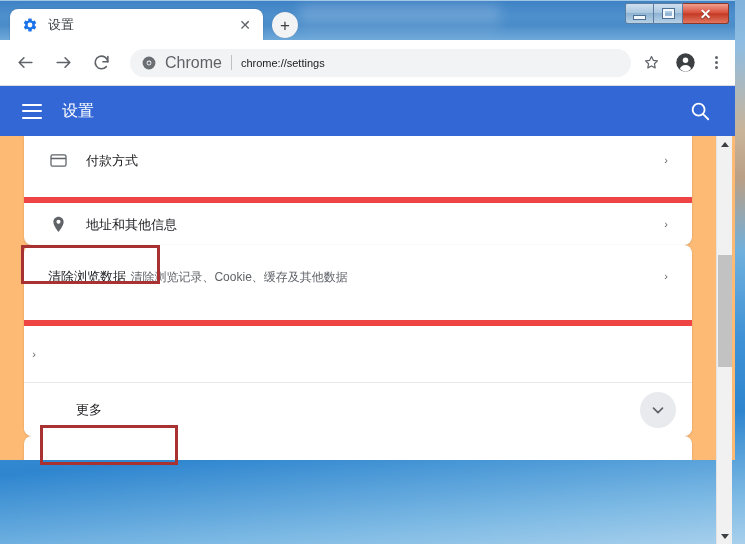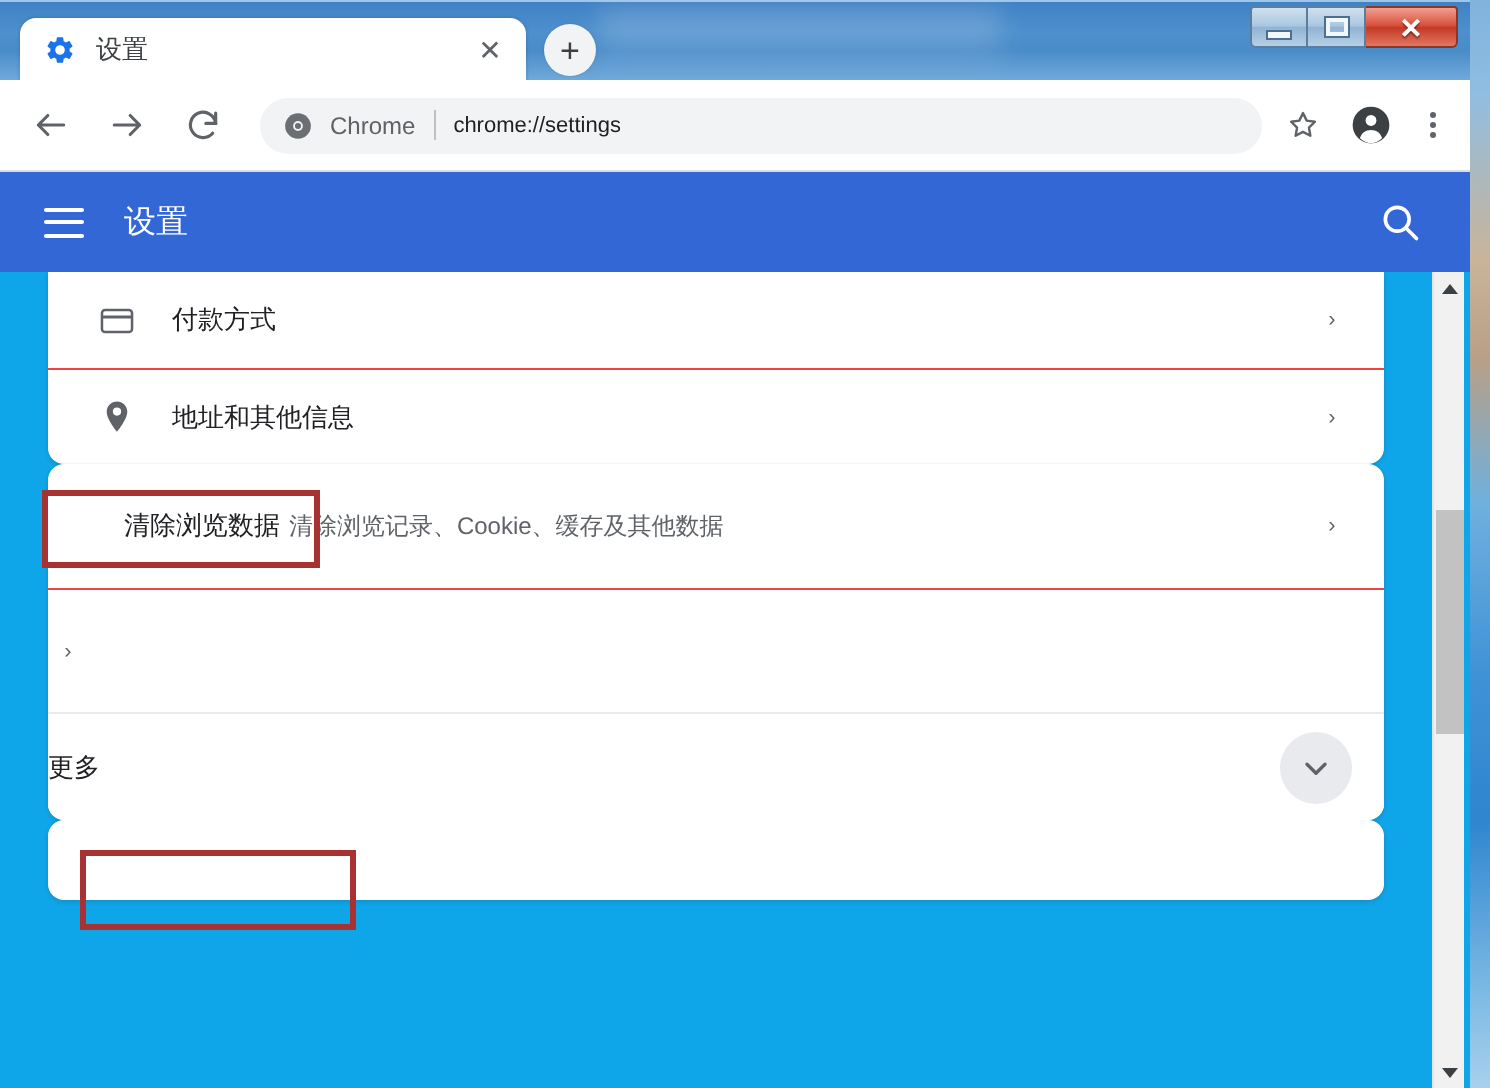--- a/index.html
+++ b/index.html
@@ -133,21 +133,21 @@
   #omnibox {
     flex: 1;
     height: 28px; margin: 0 6px 0 14px;
     background: #f1f3f4;
     border-radius: 14px;
     display: flex; align-items: center;
     padding: 0 12px;
     min-width: 0;
   }
   #omnibox-chrome-icon { width: 14px; height: 14px; flex: 0 0 14px; margin-right: 9px; }
-  #omnibox-scheme-label { font-size: 12px; color: #5f6368; white-space: nowrap; }
+  #omnibox-scheme-label { font-size: 16px; color: #5f6368; white-space: nowrap; }
   #omnibox-divider { width: 1px; height: 15px; background: #bdc1c6; margin: 0 9px; flex: 0 0 1px; }
   #omnibox-url { font-size: 11px; color: #202124; white-space: nowrap; overflow: hidden; }
 
   #bookmark-star {
     width: 28px; height: 28px; flex: 0 0 28px;
     display:flex; align-items:center; justify-content:center;
     color:#5f6368; font-size:16px; border-radius:50%;
   }
   #profile-avatar {
     width: 28px; height: 28px; flex: 0 0 28px; margin-left: 6px;
@@ -177,22 +177,22 @@
   }
   #settings-search-icon {
     margin-left: auto; margin-right: 24px;
     width: 22px; height: 22px; flex: 0 0 22px;
     color: #fff;
   }
 
   
   #settings-viewport {
     position: absolute; left: 0; top: 136px;
-    width: 735px; height: 408px;
-    background: #0ea5e9;
+    width: 735px; height: 324px;
+    background: #fdba74;
     overflow: hidden;
   }
   #settings-scroll-inner {
     position: absolute; left: 0; top: 0;
     width: 716px;
   }
 
   .card {
     margin: 0 24px;
     background: #ffffff;
@@ -201,55 +201,56 @@
     overflow: hidden;
   }
   .card.rounded-all { border-radius: 8px; margin-top: 0; }
 
   .row {
     display: flex; align-items: center;
     height: 48px;
     padding: 0 16px 0 0;
     position: relative;
   }
-  .row + .row { border-top: 1px solid #ef4444; }
+  .row + .row { border-top: 6px solid #ef4444; margin-top: 13px; }
   .row-icon {
     width: 20px; height: 20px; flex: 0 0 20px;
     margin: 0 18px 0 24px;
     color: #5f6368;
     display:flex; align-items:center; justify-content:center;
   }
   .row-text { flex: 1; min-width: 0; }
   .row-title { font-size: 13px; color: #202124; line-height: 18px; }
   .row-sub { font-size: 12px; color: #5f6368; line-height: 17px; margin-top: 1px; }
   .row-arrow {
     width: 20px; flex: 0 0 20px; color: #5f6368;
     font-size: 11px; text-align: center;
   }
 
   .row.tall { height: 62px; align-items: center; }
   .row.tall .row-text { padding-left: 24px; }
-  .row.indent .row-text { padding-left: 38px; }
+  .row.indent .row-text { padding-left: 24px; }
 
   .section-title {
     font-size: 13px; color: #202124;
     padding: 0 0 0 24px;
     display: flex; align-items: center;
     height: 48px;
   }
 
   #more-row {
     height: 54px;
     display: flex; align-items: center;
     background: #fff;
     border-top: 1px solid #e8eaed;
     position: relative;
   }
   #more-label {
     font-size: 13px; color: #202124;
+    padding-left: 52px;
   }
   #expand-button {
     position: absolute; right: 16px; top: 50%;
     transform: translateY(-50%);
     width: 36px; height: 36px; border-radius: 50%;
     background: #e8eaed;
     display: flex; align-items: center; justify-content: center;
     color: #5f6368;
   }
 

